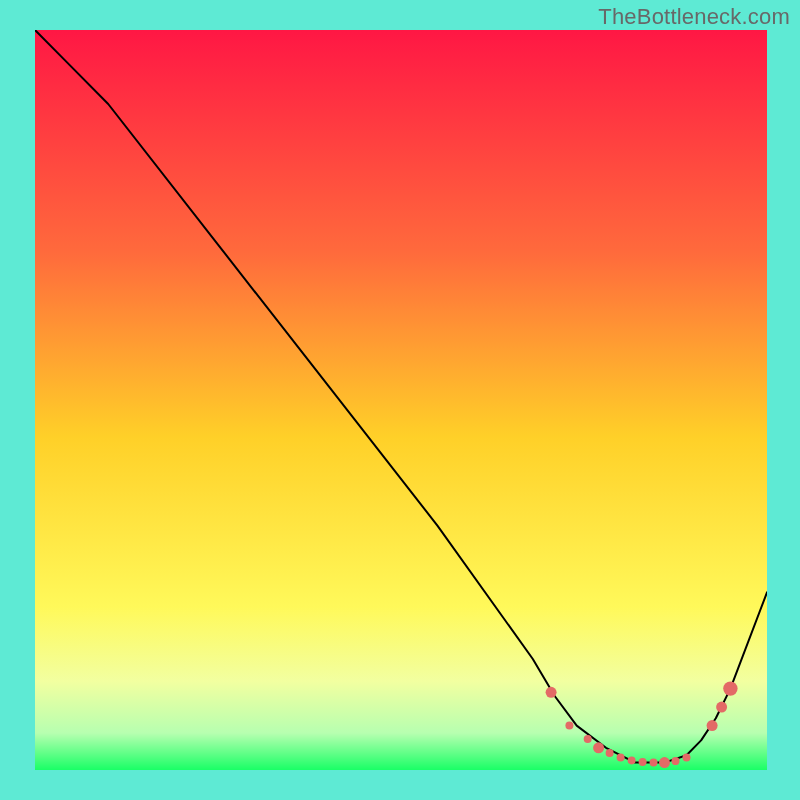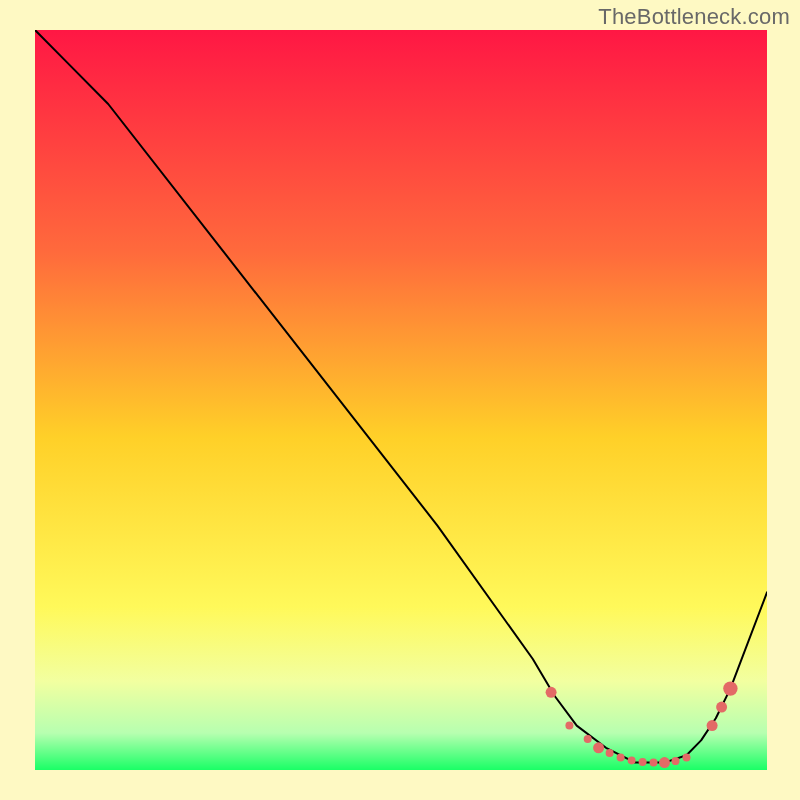--- a/index.html
+++ b/index.html
@@ -8,21 +8,21 @@
     width: 800px;
     height: 800px;
     background: #000;
     font-family: Arial, Helvetica, sans-serif;
     overflow: hidden;
   }
   .frame {
     position: relative;
     width: 800px;
     height: 800px;
-    background: #fef9c3;
+    background: #5eead4;
   }
   .watermark {
     position: absolute;
     top: 4px;
     right: 10px;
     color: #686868;
     font-size: 22px;
     font-weight: 500;
     letter-spacing: 0.2px;
     z-index: 10;

